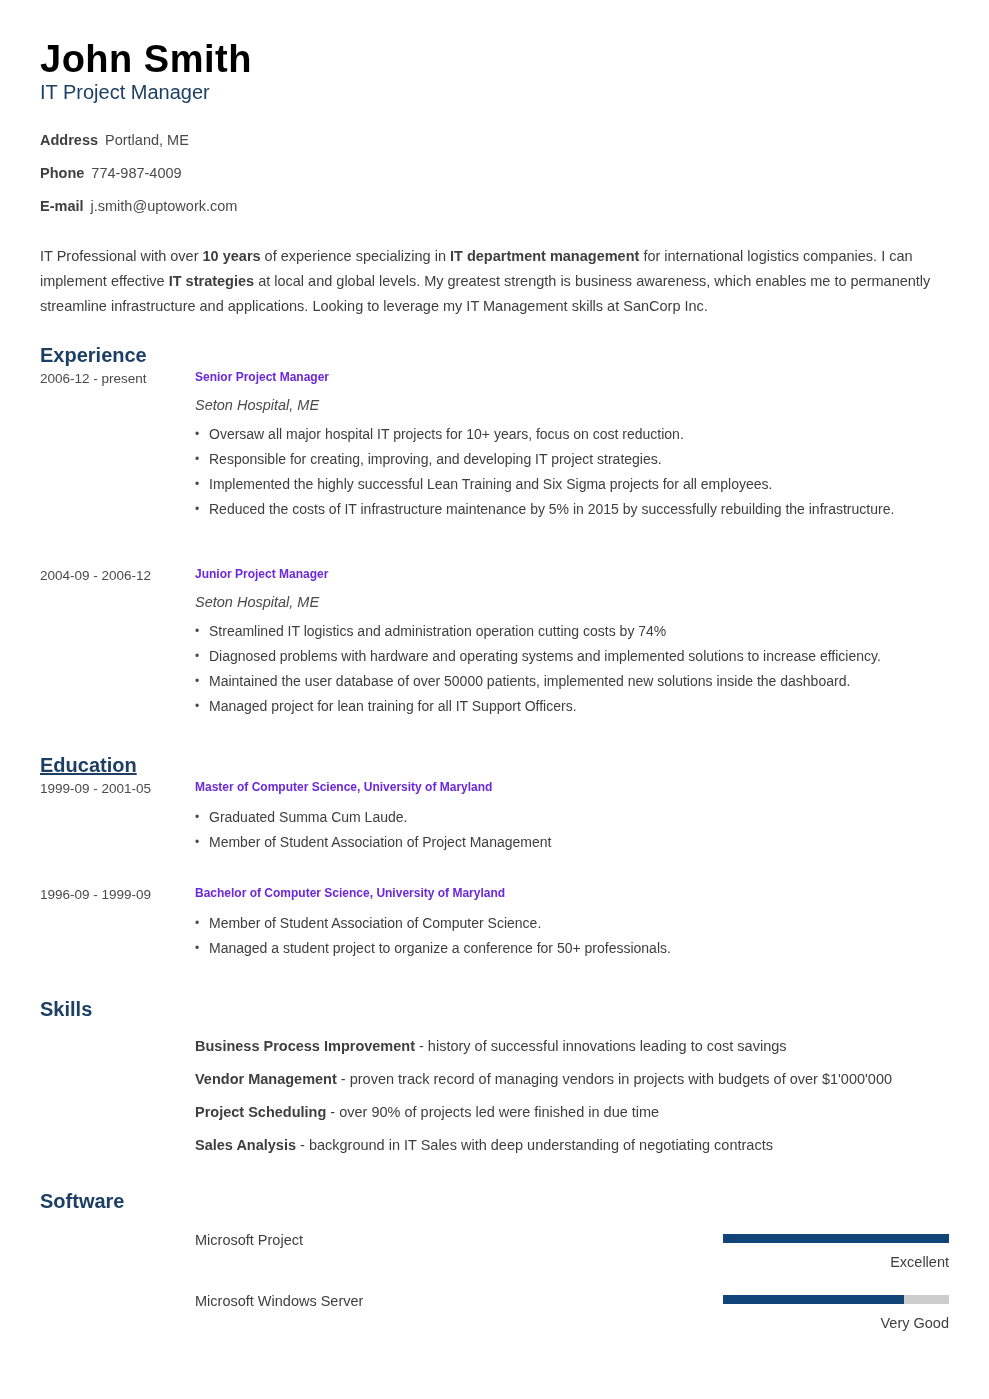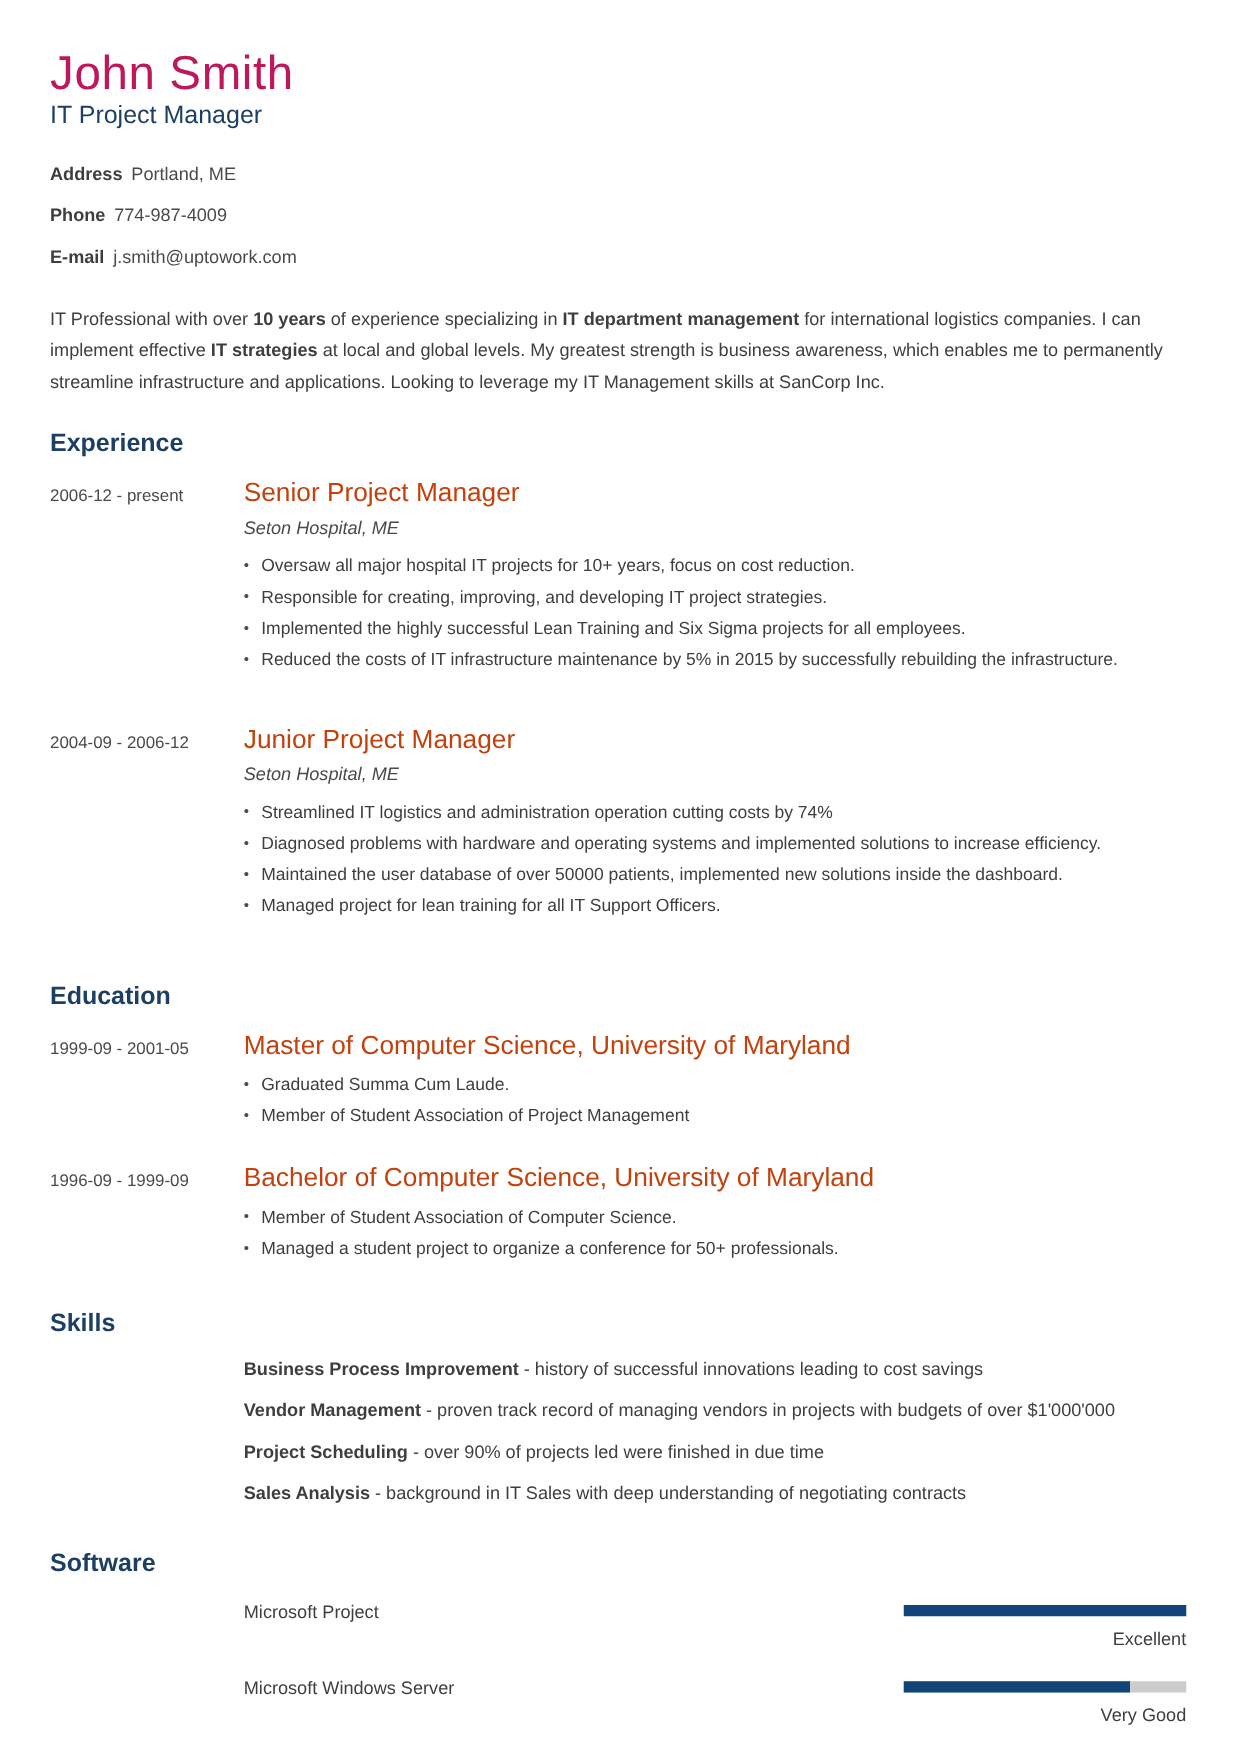--- a/index.html
+++ b/index.html
@@ -9,22 +9,22 @@
     min-height: 1399px;
     font-family: "Liberation Sans", sans-serif;
     color: #3e3e3e;
     position: relative;
   }
   .page { padding: 38px 40px 40px 40px; }
 
   
   .name {
     font-size: 38px;
-    font-weight: normal;
-    color: #be185d;
+    font-weight: bold;
+    color: #000000;
     line-height: 42px;
     letter-spacing: 0.5px;
   }
   .subtitle {
     font-size: 20px;
     color: #1c3f63;
     line-height: 24px;
   }
   .contact { margin-top: 29px; }
   .contact-row { margin-bottom: 18px; font-size: 14.5px; line-height: 15px; }
@@ -43,41 +43,41 @@
   .summary .b { font-weight: bold; }
 
   
   h2.section-heading {
     font-size: 20px;
     font-weight: bold;
     color: #1c3f63;
     line-height: 24px;
   }
   .sec-experience h2 { margin-top: 24px; }
-  .sec-education h2 { margin-top: 48px; }
+  .sec-education h2 { margin-top: 34px; text-decoration: underline; }
   .sec-skills h2 { margin-top: 36px; }
   .sec-software h2 { margin-top: 36px; }
 
   
-  .entry { display: flex; margin-top: 18px; }
+  .entry { display: flex; }
   .entry.follow { margin-top: 42px; }
   .entry.edu-follow { margin-top: 28px; }
   .dates {
     width: 155px;
     flex: 0 0 155px;
     font-size: 13.5px;
     color: #4a4a4a;
     padding-top: 3px;
     line-height: 17px;
   }
   .entry-body { flex: 1; }
   .entry-title {
-    font-size: 21px;
-    font-weight: normal;
-    color: #c2410c;
+    font-size: 12px;
+    font-weight: bold;
+    color: #6d28d9;
     line-height: 20px;
   }
   .company {
     margin-top: 10px;
     font-style: italic;
     font-size: 14.5px;
     color: #4a4a4a;
     line-height: 17px;
   }
   ul.bullets { list-style: none; margin-top: 8px; }

